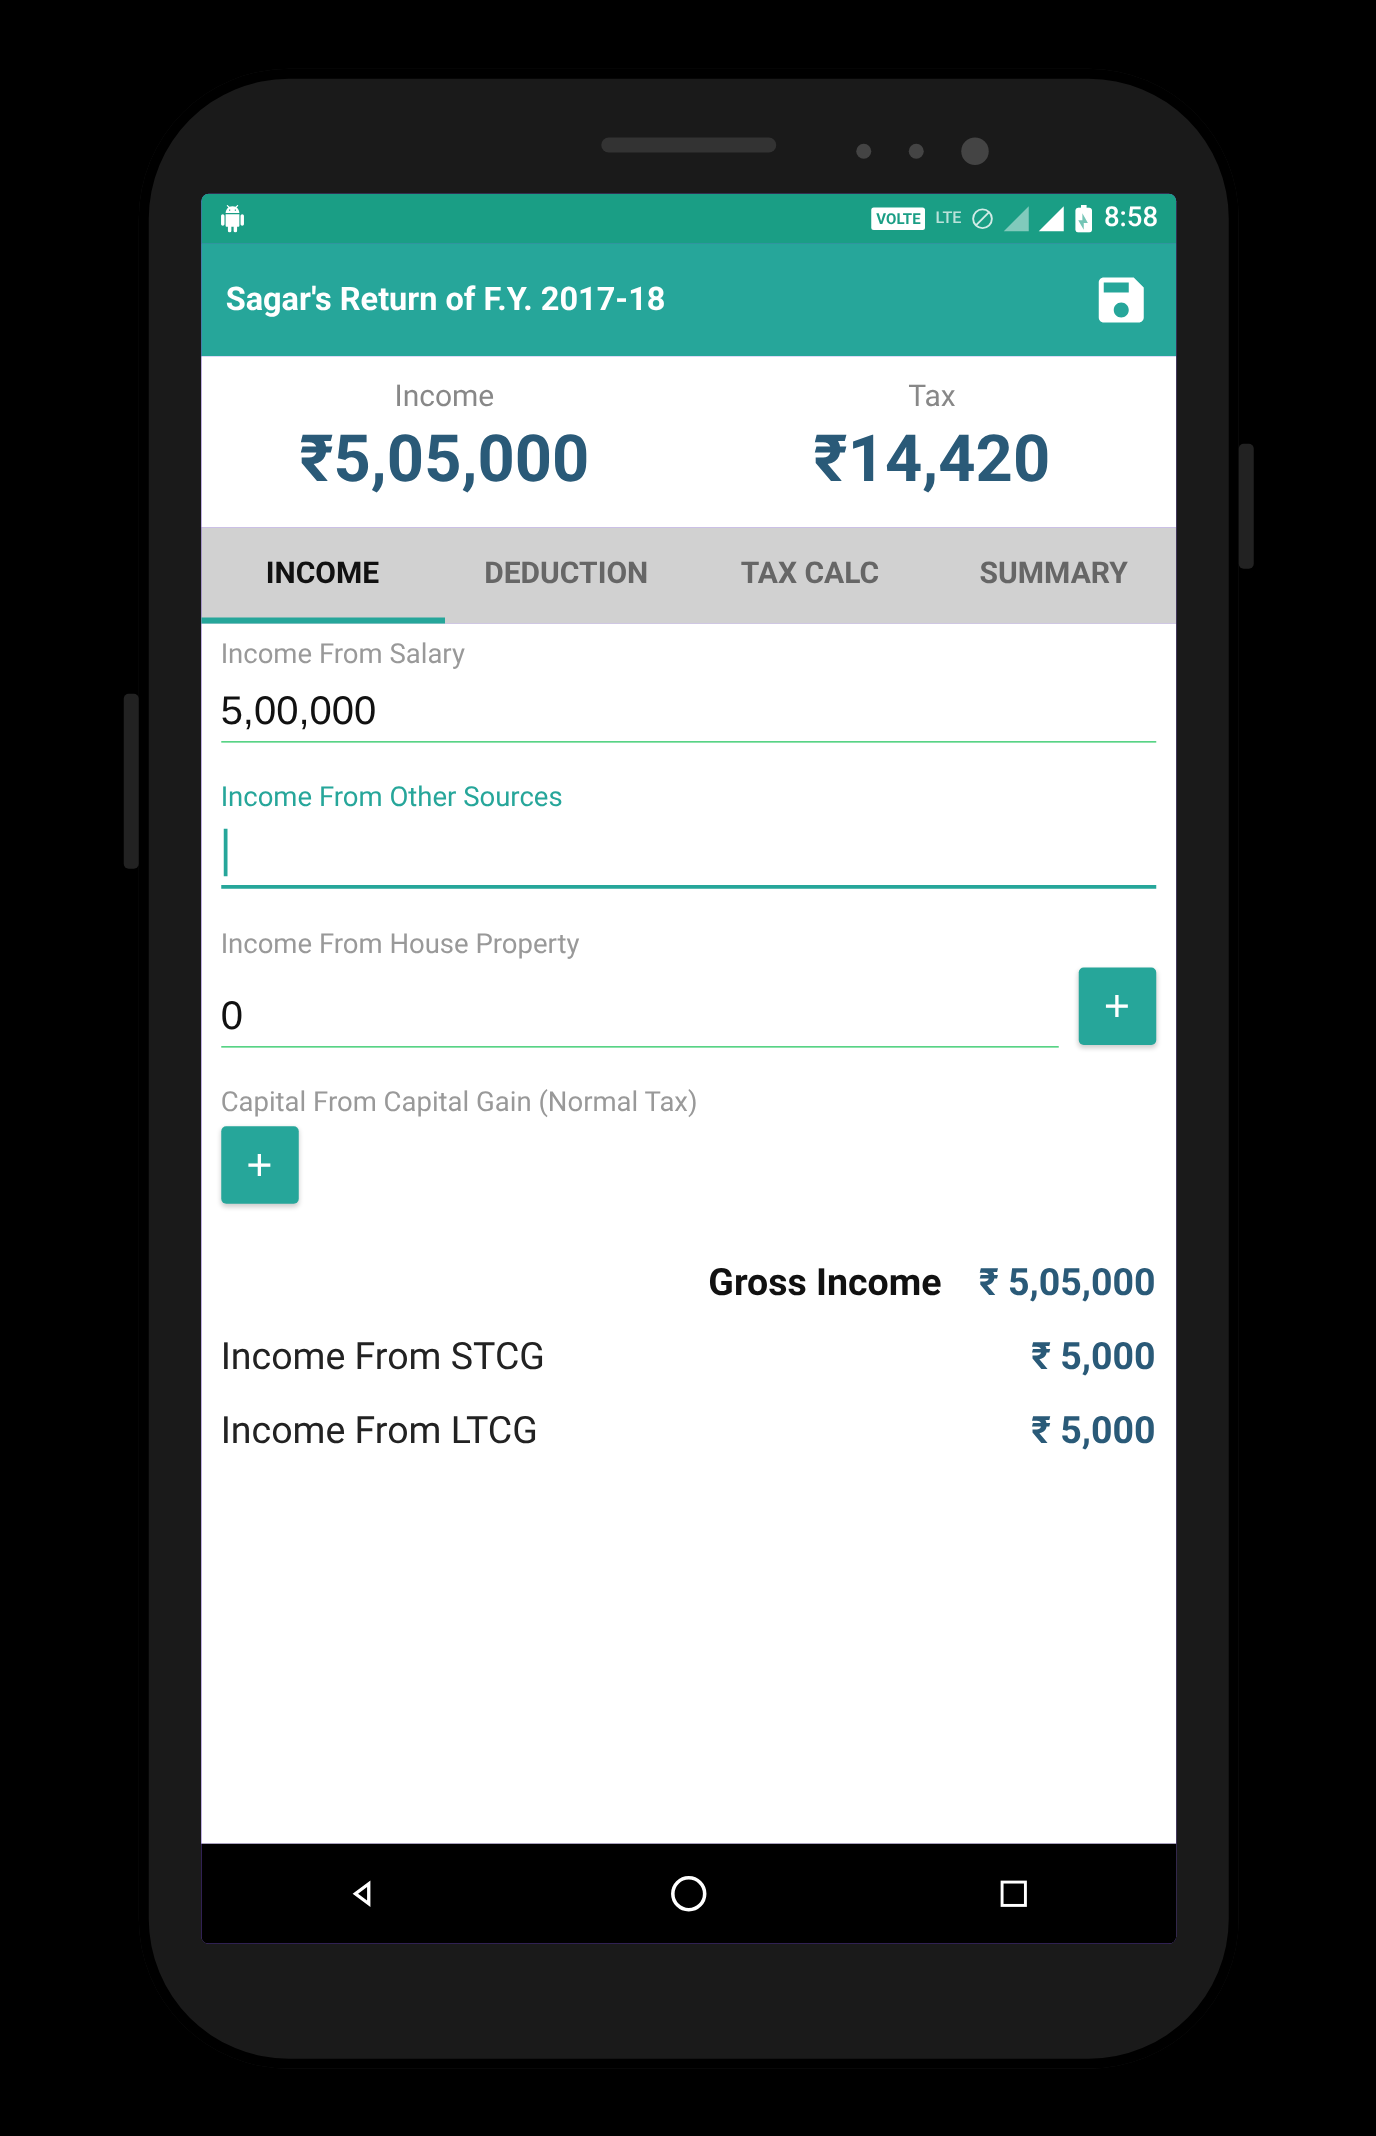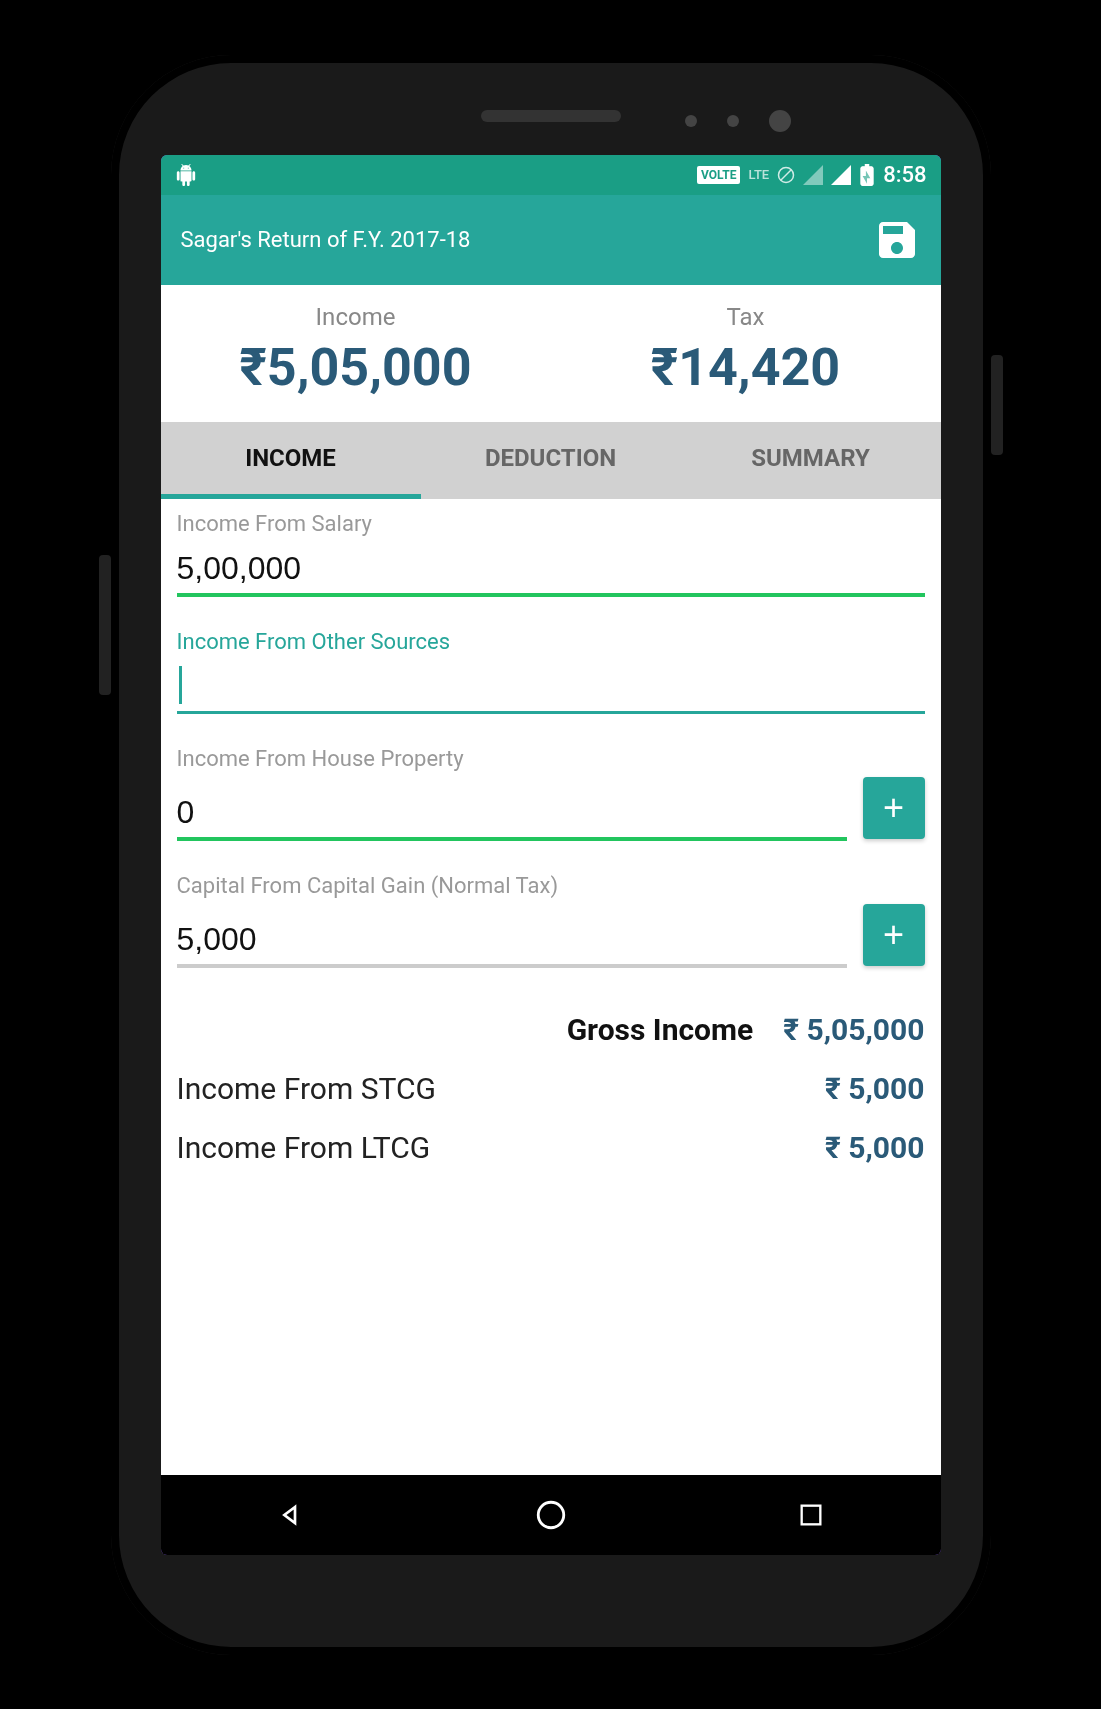--- a/index.html
+++ b/index.html
@@ -92,22 +92,22 @@
 }
 .app-bar {
   height: 90px;
   background: #26a69a;
   display: flex;
   align-items: center;
   padding: 0 20px;
   color: #fff;
 }
 .app-title {
-  font-size: 22px;
-  font-weight: 400;
+  font-size: 26px;
+  font-weight: 700;
   flex: 1;
 }
 .save-icon {
   width: 48px;
   height: 48px;
   cursor: pointer;
 }
 .summary-cards {
   background: #fff;
   display: flex;
@@ -164,21 +164,21 @@
 .field-label.focused { color: #26a69a; }
 .field-row {
   display: flex;
   align-items: flex-end;
   gap: 16px;
 }
 .field-input-wrap { flex: 1; }
 .field-input {
   width: 100%;
   border: none;
-  border-bottom: 4px solid #22c55e;
+  border-bottom: 1px solid #22c55e;
   font-size: 32px;
   padding: 8px 0 6px;
   outline: none;
   background: transparent;
   color: #111;
 }
 .field-input.focused {
   border-bottom: 3px solid #26a69a;
 }
 .field-input.dim {
@@ -286,20 +286,21 @@
       </div>
       <div class="summary-card">
         <div class="summary-label">Tax</div>
         <div class="summary-value">₹14,420</div>
       </div>
     </div>
 
     <div class="tabs">
       <div class="tab active">INCOME</div>
       <div class="tab">DEDUCTION</div>
+      <div class="tab">TAX CALC</div>
       <div class="tab">SUMMARY</div>
     </div>
 
     <div class="form-area">
 
       <div class="field">
         <div class="field-label">Income From Salary</div>
         <input class="field-input" value="5,00,000" style="">
       </div>
 
@@ -317,23 +318,20 @@
           </div>
           <button class="add-btn">
             <span>+</span>
           </button>
         </div>
       </div>
 
       <div class="field">
         <div class="field-label">Capital From Capital Gain (Normal Tax)</div>
         <div class="field-row">
-          <div class="field-input-wrap">
-            <input class="field-input dim" value="5,000" style="">
-          </div>
           <button class="add-btn">
             <span>+</span>
           </button>
         </div>
       </div>
 
       <div class="result-row bold" style="justify-content:flex-end;gap:30px">
         <span class="result-label">Gross Income</span>
         <span class="result-value">₹ 5,05,000</span>
       </div>

